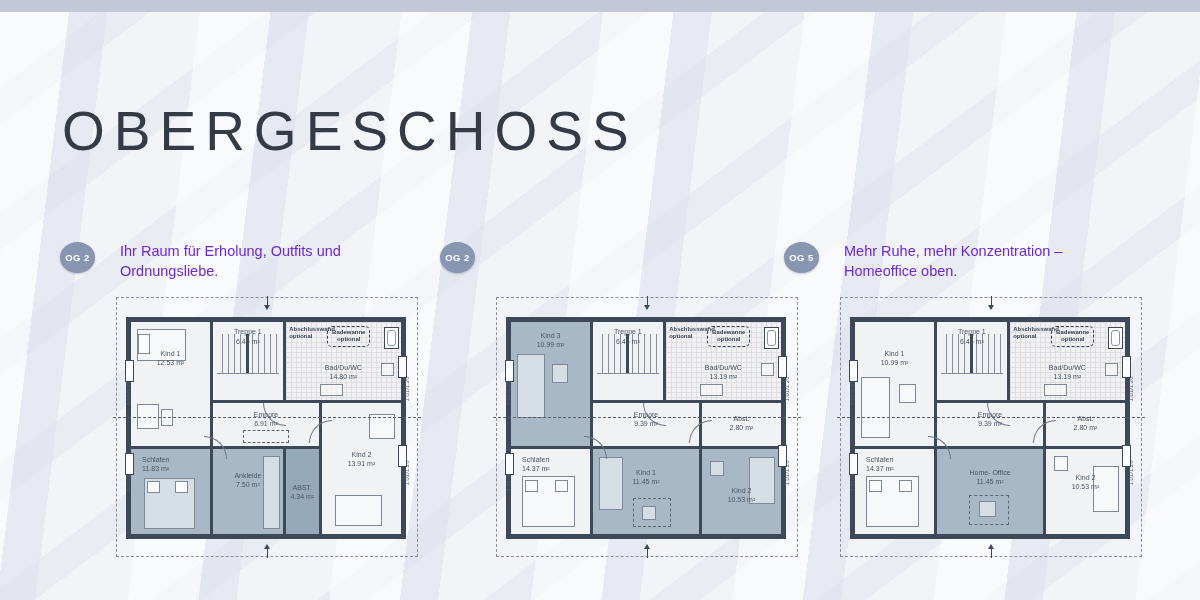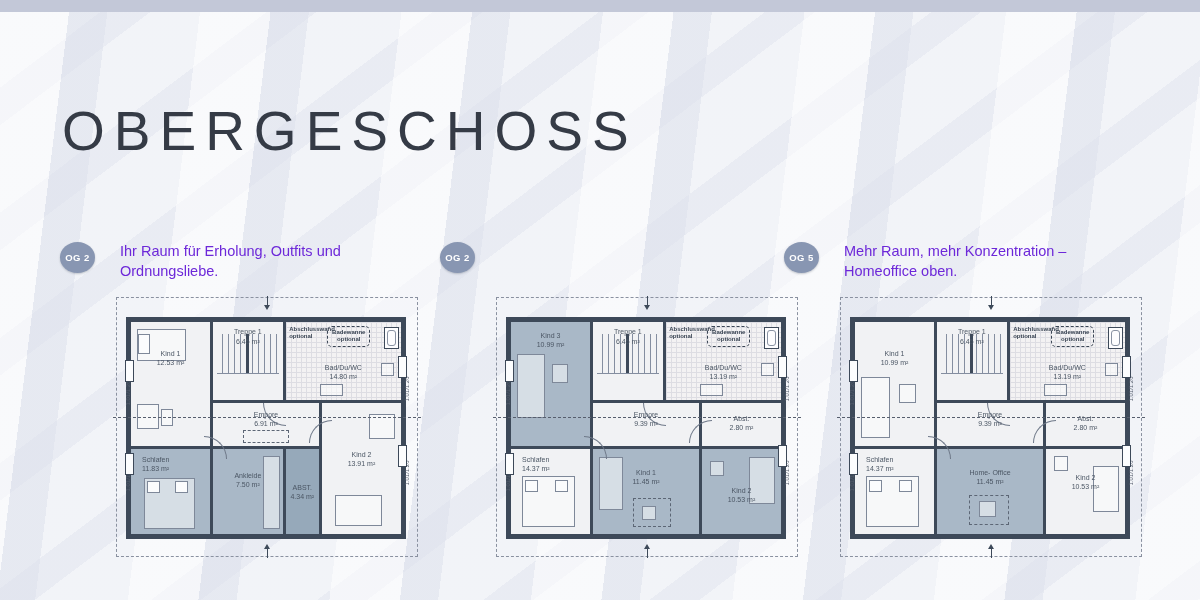--- a/index.html
+++ b/index.html
@@ -258,21 +258,21 @@
     <div class="vdim" style="left:-2px;top:92px">1.01/1.26</div>
     <div class="vdim" style="left:-2px;top:178px">1.01/1.26</div>
     <div class="vdim" style="right:-2px;top:88px">1.01/1.26</div>
     <div class="vdim" style="right:-2px;top:172px">1.01/1.26</div>
   </div>
 </section>
 
 <section class="variant" id="v3">
   <div class="vhead">
     <div class="badge">OG 5</div>
-    <p class="desc">Mehr Raum, mehr Konzentration – Homeoffice oben.</p>
+    <p class="desc">Mehr Ruhe, mehr Konzentration – Homeoffice oben.</p>
   </div>
   <div class="plan">
     <div class="pbody grid g3">
       <div class="room" style="grid-area:kind1">
         <div class="rlabel lq">
           <span>Kind 1</span>
           <span>10.99 m²</span>
         </div>
         <div class="f" style="left:8%;top:44%;width:34%;height:48%"></div>
         <div class="f" style="left:56%;top:50%;width:18%;height:14%"></div>

